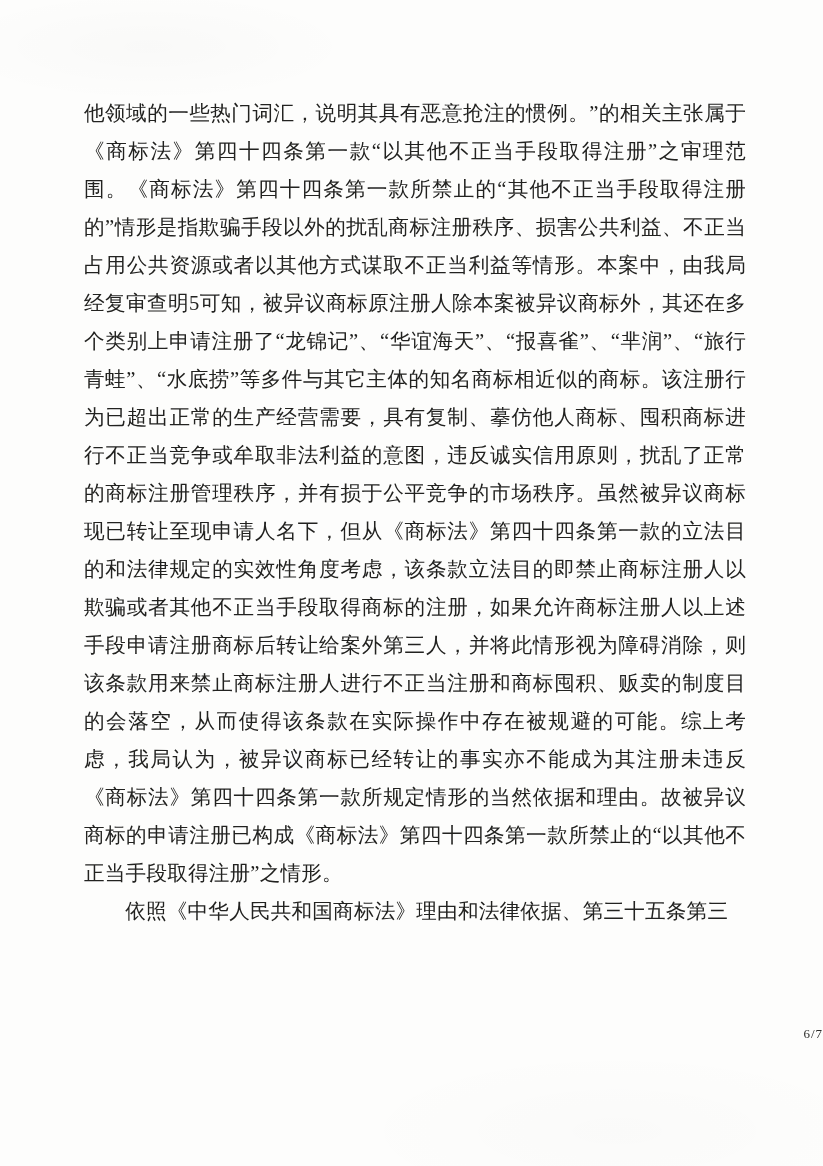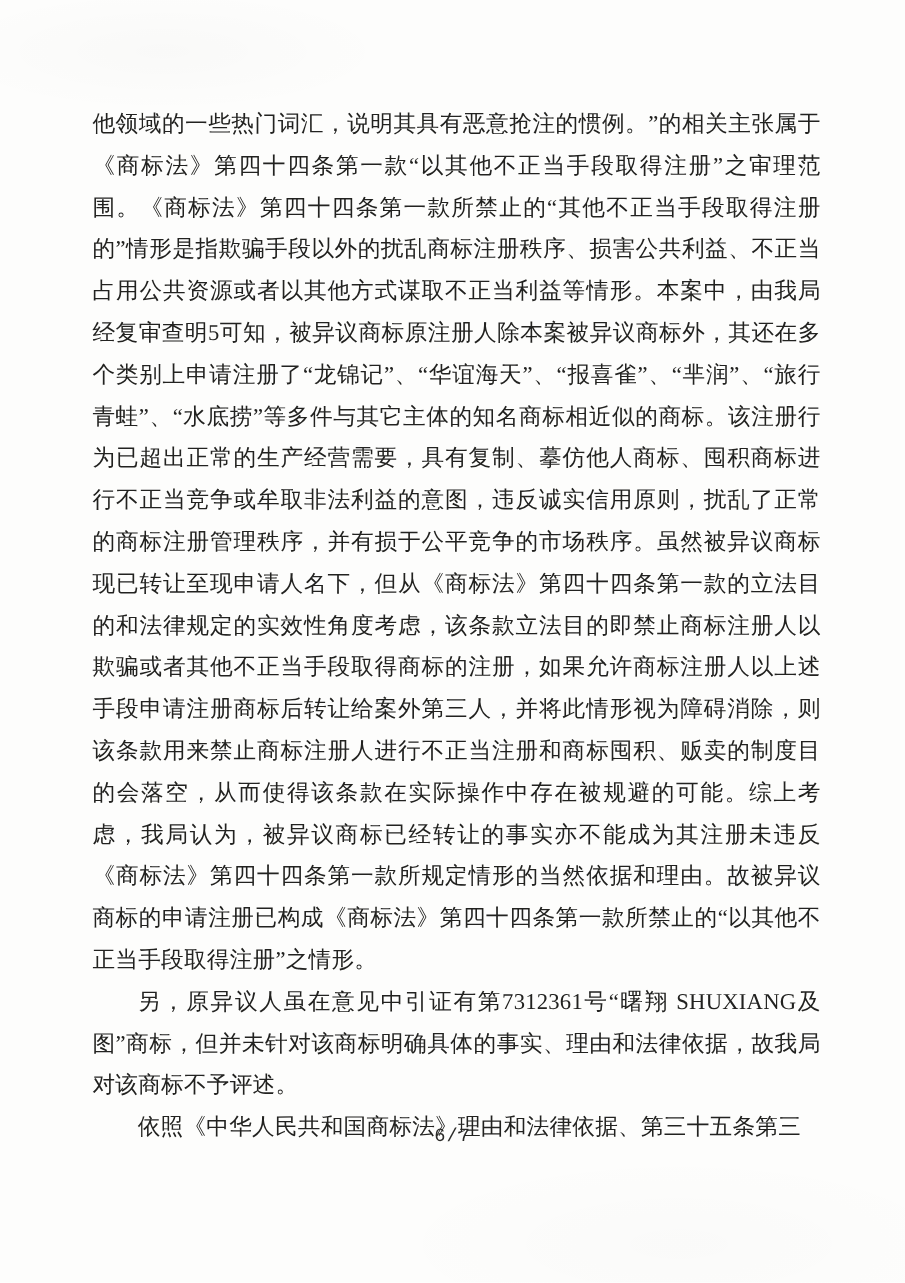--- a/index.html
+++ b/index.html
@@ -43,31 +43,29 @@
     padding: 0;
   }
   .para.indented {
     text-indent: 2em;
   }
   .footer {
     position: absolute;
     left: 0;
     top: 1022px;
     width: 823px;
-    text-align: center;
+    text-align: right;
     color: #2a2a28;
-    font-size: 17px;
+    font-size: 13px;
     line-height: 24px;
     letter-spacing: 1px;
-    font-family: Liberation Mono, monospace;
   }
 </style>
 </head>
 <body>
 
 <div class="page">
   <div class="content">
     <p class="para">他领域的一些热门词汇，说明其具有恶意抢注的惯例。”的相关主张属于《商标法》第四十四条第一款“以其他不正当手段取得注册”之审理范围。《商标法》第四十四条第一款所禁止的“其他不正当手段取得注册的”情形是指欺骗手段以外的扰乱商标注册秩序、损害公共利益、不正当占用公共资源或者以其他方式谋取不正当利益等情形。本案中，由我局经复审查明5可知，被异议商标原注册人除本案被异议商标外，其还在多个类别上申请注册了“龙锦记”、“华谊海天”、“报喜雀”、“芈润”、“旅行青蛙”、“水底捞”等多件与其它主体的知名商标相近似的商标。该注册行为已超出正常的生产经营需要，具有复制、摹仿他人商标、囤积商标进行不正当竞争或牟取非法利益的意图，违反诚实信用原则，扰乱了正常的商标注册管理秩序，并有损于公平竞争的市场秩序。虽然被异议商标现已转让至现申请人名下，但从《商标法》第四十四条第一款的立法目的和法律规定的实效性角度考虑，该条款立法目的即禁止商标注册人以欺骗或者其他不正当手段取得商标的注册，如果允许商标注册人以上述手段申请注册商标后转让给案外第三人，并将此情形视为障碍消除，则该条款用来禁止商标注册人进行不正当注册和商标囤积、贩卖的制度目的会落空，从而使得该条款在实际操作中存在被规避的可能。综上考虑，我局认为，被异议商标已经转让的事实亦不能成为其注册未违反《商标法》第四十四条第一款所规定情形的当然依据和理由。故被异议商标的申请注册已构成《商标法》第四十四条第一款所禁止的“以其他不正当手段取得注册”之情形。</p>
-    <p class="para indented">另，原异议人虽在意见中引证有第7312361号“曙翔 SHUXIANG及图”商标，但并未针对该商标明确具体的事实、理由和法律依据，故我局对该商标不予评述。</p>
     <p class="para indented">依照《中华人民共和国商标法》理由和法律依据、第三十五条第三</p>
   </div>
   <div class="footer">6/7</div>
 </div>
 
 </body></html>

